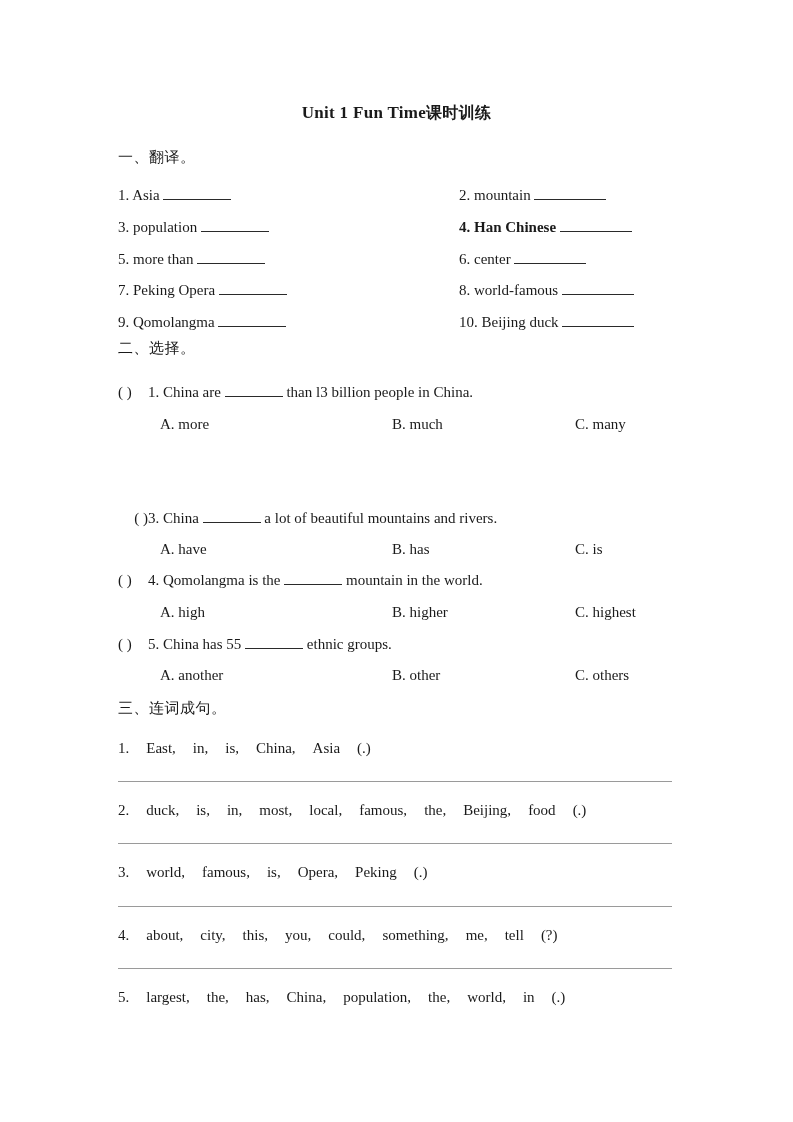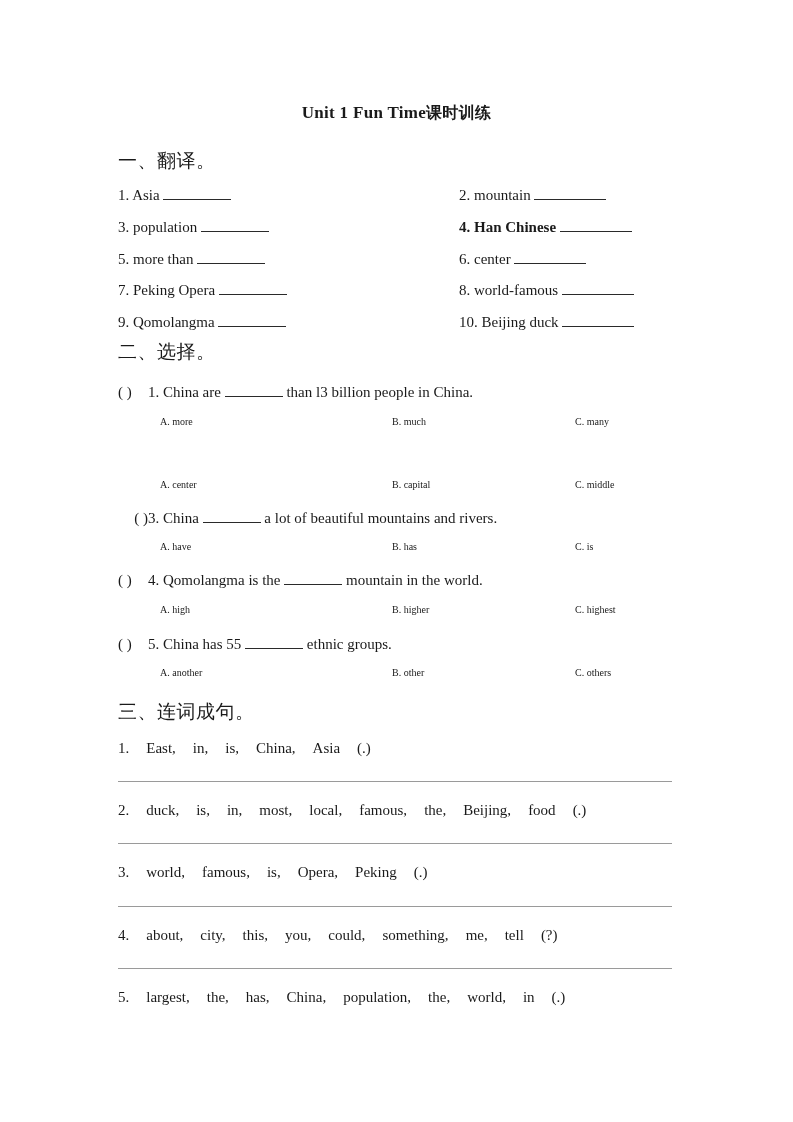--- a/index.html
+++ b/index.html
@@ -39,21 +39,21 @@
     font-family: "DejaVu Sans", "Liberation Sans", sans-serif;
     font-weight: bold;
     font-size: 16px;
   }
 
   
   .section-heading {
     position: absolute;
     left: 118px;
     font-family: "DejaVu Sans", "Liberation Sans", sans-serif;
-    font-size: 19px;
+    font-size: 15px;
     letter-spacing: 0.5px;
     white-space: nowrap;
   }
   #sec1-heading { top: 148px; }
   #sec2-heading { top: 339px; }
   #sec3-heading { top: 699px; }
 
   
   .row {
     position: absolute;
@@ -87,21 +87,21 @@
   .inline-blank {
     display: inline-block;
     border-bottom: 1px solid #2a2a2a;
     width: 58px;
     height: 12px;
   }
   .mc-opts {
     position: absolute;
     left: 0;
     width: 793px;
-    font-size: 10px;
+    font-size: 15px;
     height: 18px;
   }
   .opt {
     position: absolute;
     white-space: nowrap;
   }
   .opt-a { left: 160px; }
   .opt-b { left: 392px; }
   .opt-c { left: 575px; }
 
@@ -195,25 +195,20 @@
     <span>China are</span>
     <span class="inline-blank"></span>
     <span>than l3 billion people in China.</span>
   </div>
   <div class="mc-opts" style="top:416px;">
     <span class="opt opt-a">A. more</span>
     <span class="opt opt-b">B. much</span>
     <span class="opt opt-c">C. many</span>
   </div>
 
-  <div class="mc-opts" style="top:479px;">
-    <span class="opt opt-a">A. center</span>
-    <span class="opt opt-b">B. capital</span>
-    <span class="opt opt-c">C. middle</span>
-  </div>
 
   <div class="mc-q" style="top:510px;text-align:right;">
     <span class="paren">(    )</span><span>3.</span>
     <span>China</span>
     <span class="inline-blank"></span>
     <span>a lot of beautiful mountains and rivers.</span>
   </div>
   <div class="mc-opts" style="top:541px;">
     <span class="opt opt-a">A. have</span>
     <span class="opt opt-b">B. has</span>

